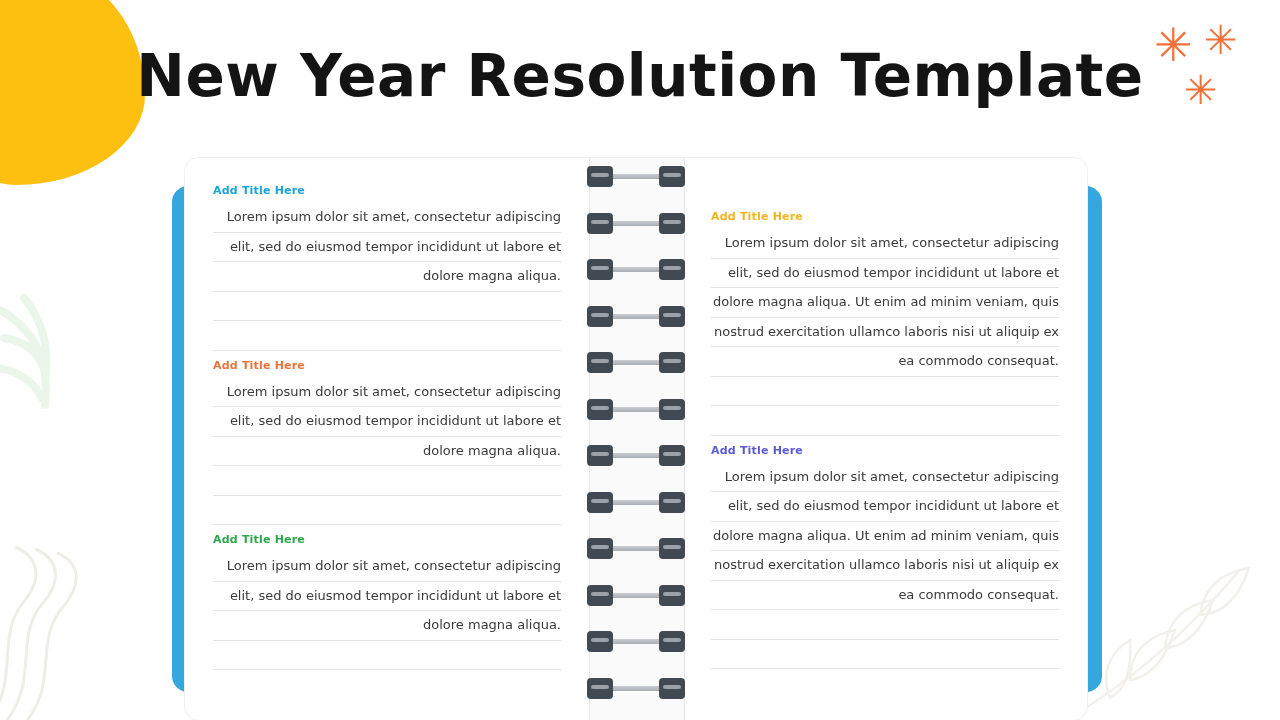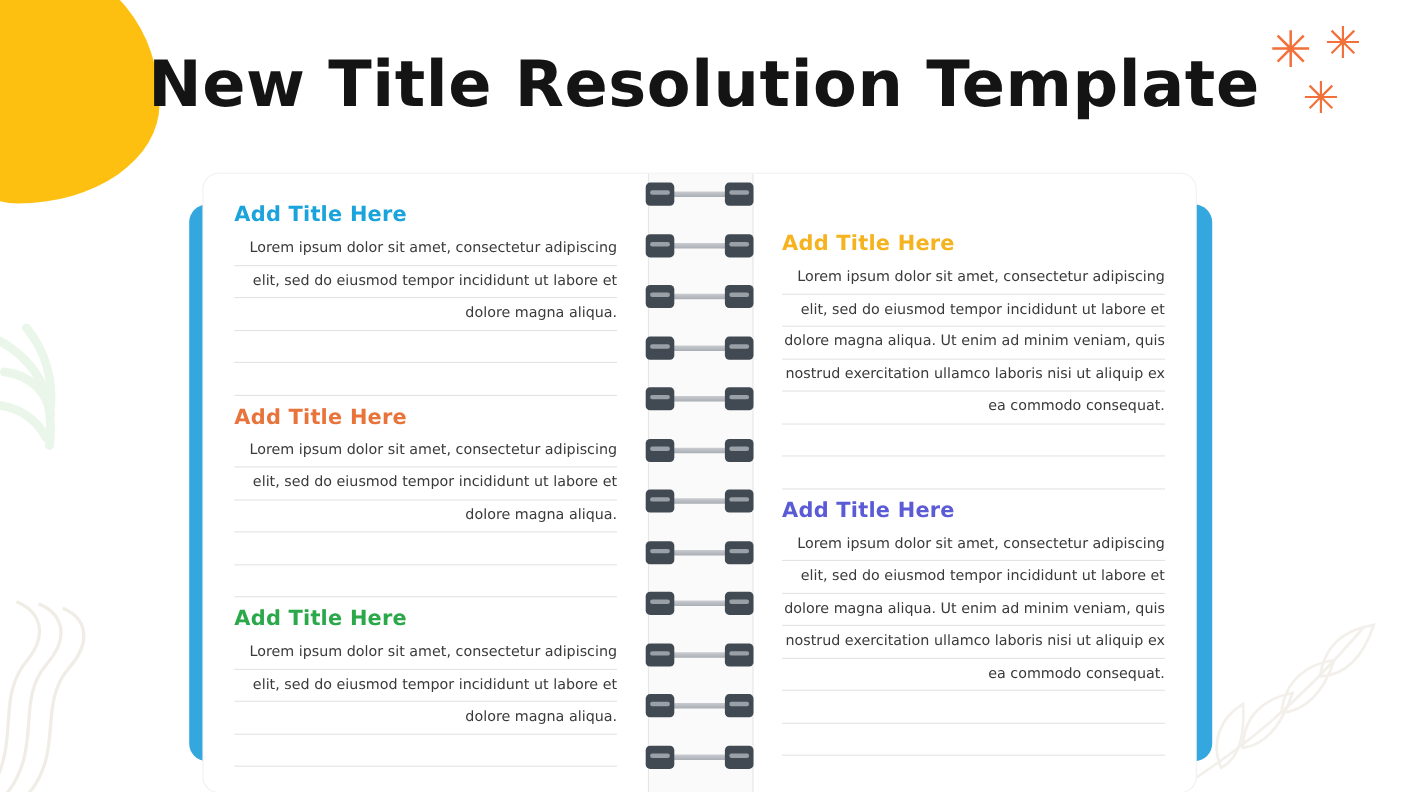--- a/index.html
+++ b/index.html
@@ -178,21 +178,21 @@
     height: 4px;
     background: #9aa0a7;
     border-radius: 2px;
   }
 
   
   .block { margin-bottom: 8px; }
   .block-title {
     font-family: "DejaVu Sans", sans-serif;
     font-weight: 700;
-    font-size: 19px;
+    font-size: 11px;
     margin: 0 0 6px 0;
     letter-spacing: .2px;
   }
   .lines {
     position: relative;
   }
   .line {
     border-bottom: 1px solid #e3e3e3;
     height: 28.5px;
     line-height: 28.5px;
@@ -236,21 +236,21 @@
     <path d="M40 168 C 30 144, 40 122, 60 110 C 62 140, 56 160, 40 168 Z"></path>
   </g>
 </svg>
 
 <div class="asterisks">
   <span class="ast a1">✳</span>
   <span class="ast a2">✳</span>
   <span class="ast a3">✳</span>
 </div>
 
-<div class="title">New Title Resolution Template</div>
+<div class="title">New Year Resolution Template</div>
 
 <div class="notebook-shadow"></div>
 
 <div class="notebook">
   <div class="page left" id="left-page">
       <div class="block">
         <div class="block-title" style="color: rgb(27, 163, 220);">Add Title Here</div>
         <div class="lines">
           <div class="line">Lorem ipsum dolor sit amet, consectetur adipiscing</div>
           <div class="line">elit, sed do eiusmod tempor incididunt ut labore et</div>

